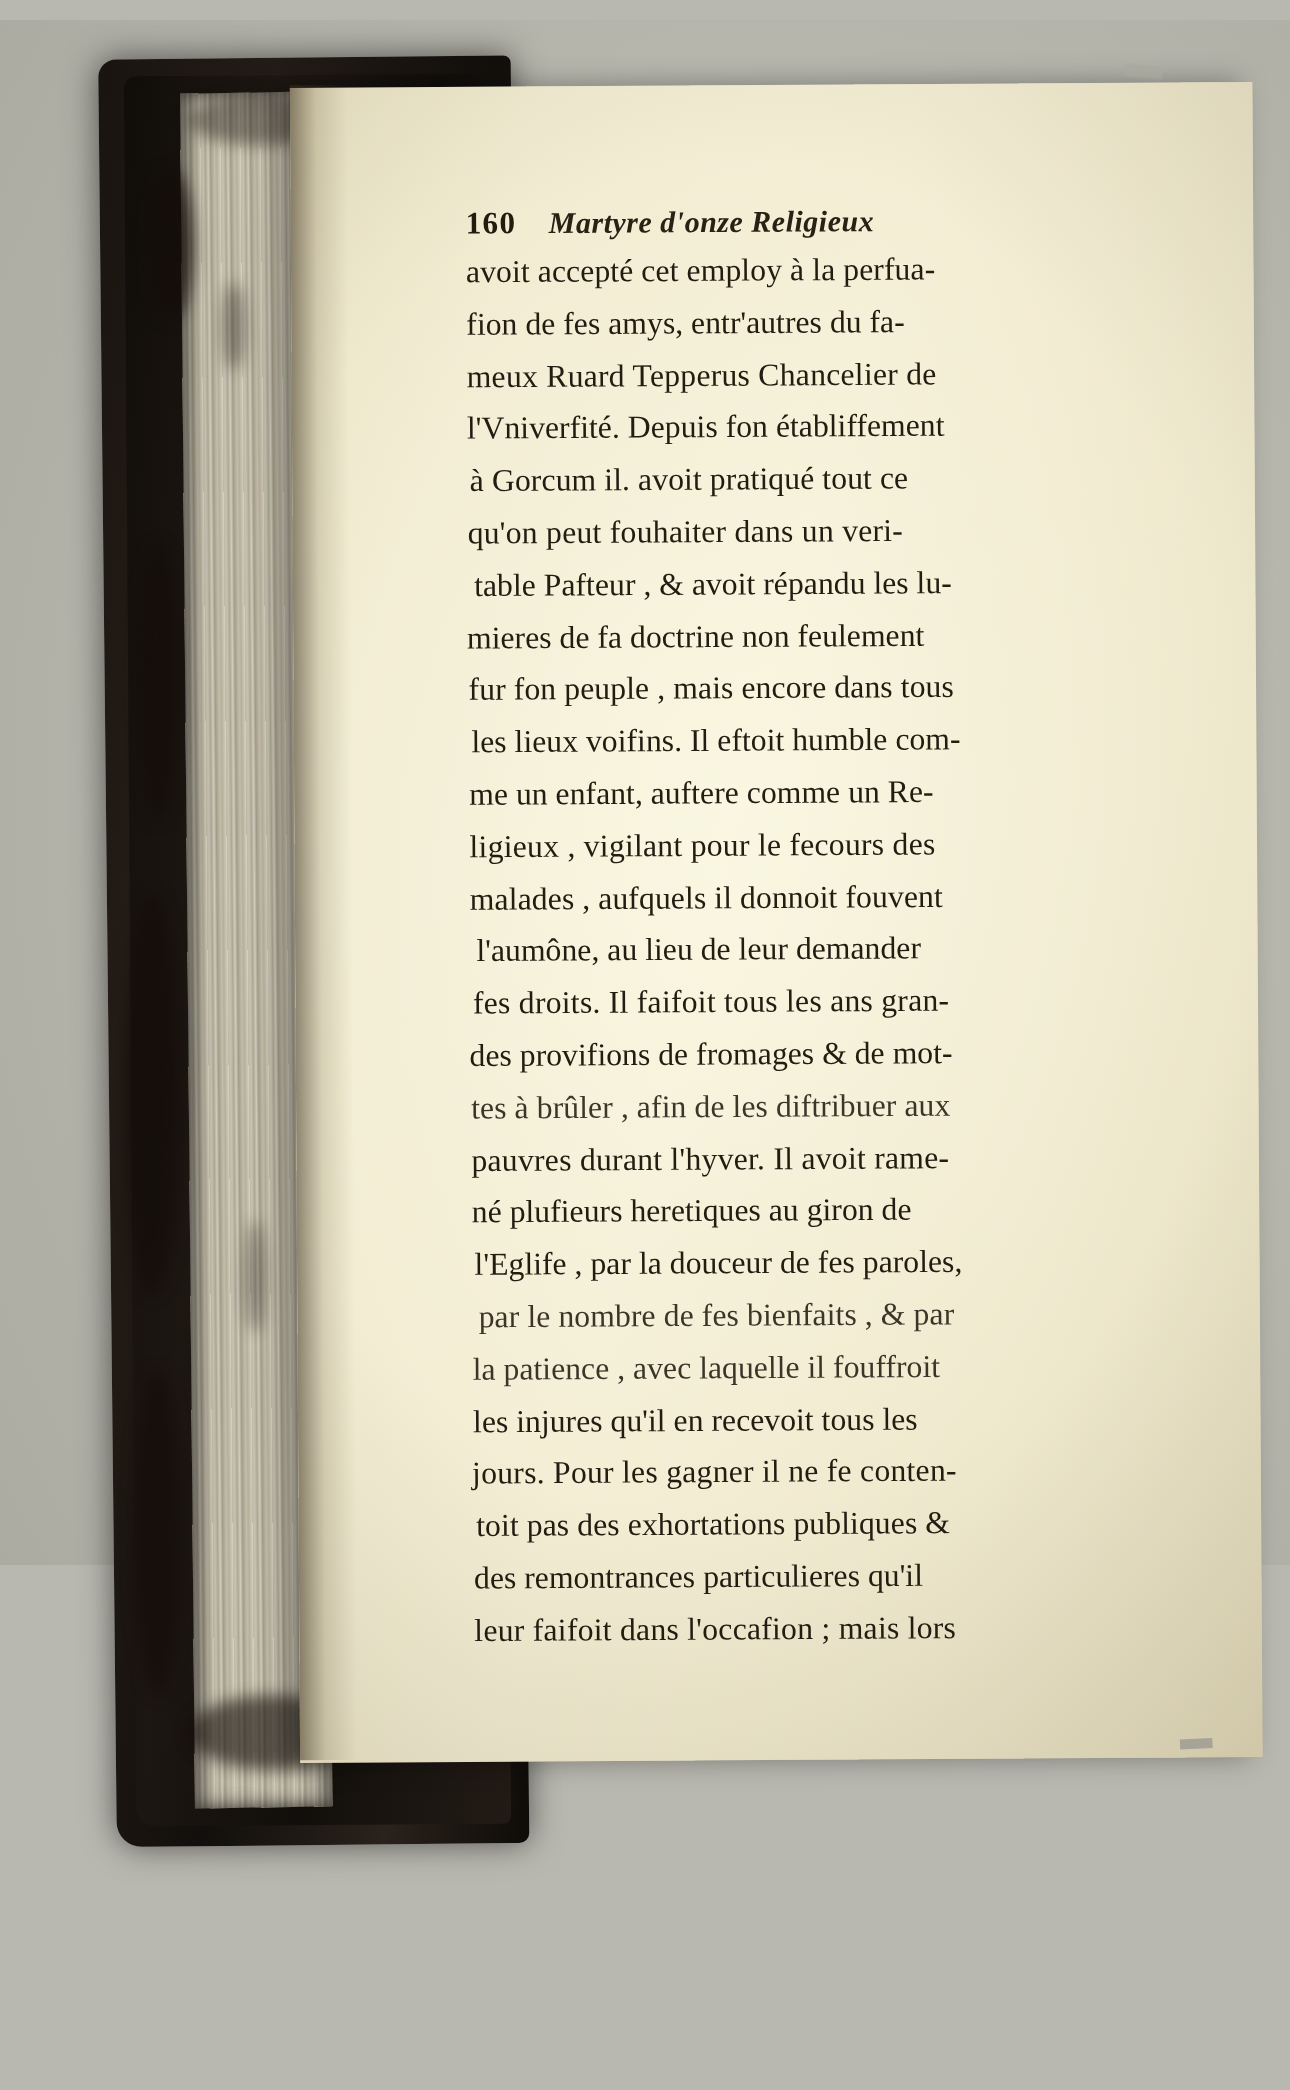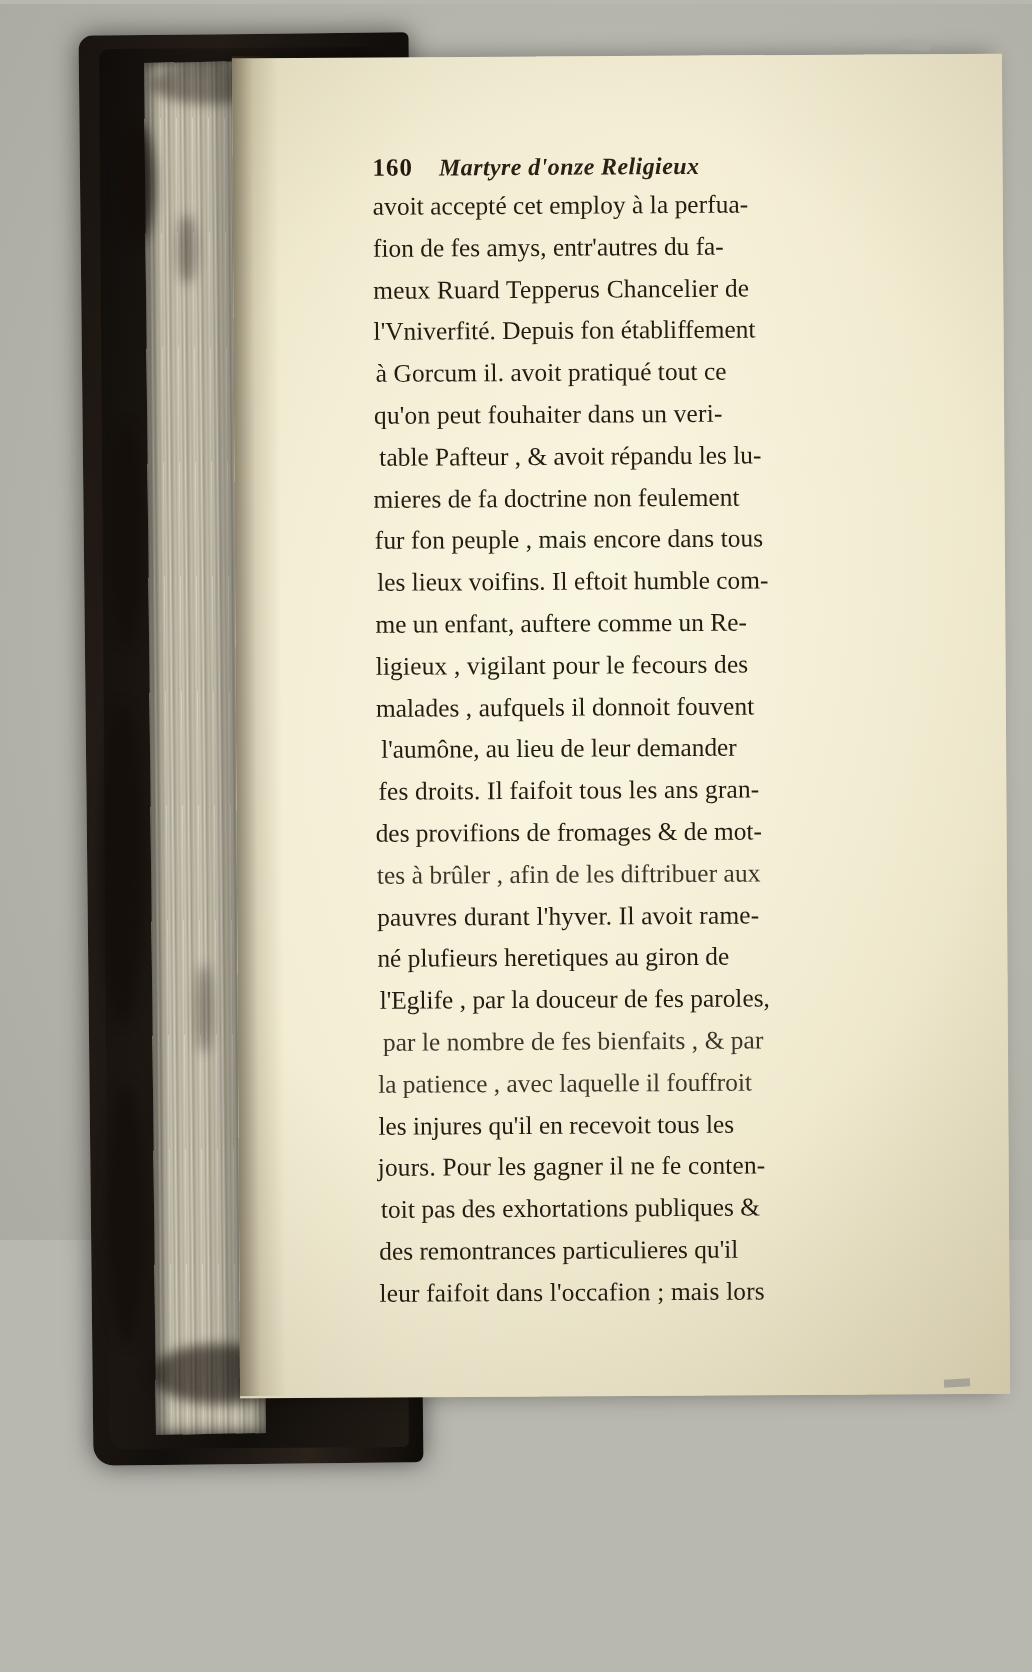--- a/index.html
+++ b/index.html
@@ -10,21 +10,21 @@
   body {
     width: 1032px;
     height: 1672px;
     overflow: hidden;
     font-family: "Liberation Serif", serif;
   }
 
   
   #scan {
     position: absolute;
-    left: 0; top: 4px;
+    left: 0; top: 16px;
     width: 1032px; height: 1236px;
     background:
       radial-gradient(ellipse 900px 1200px at 60% 50%, #c3c2b9 0%, #b4b3aa 60%, #a8a79e 100%);
   }
 
   
   #cover {
     position: absolute;
     left: 86px; top: 30px;
     width: 330px; height: 1430px;

